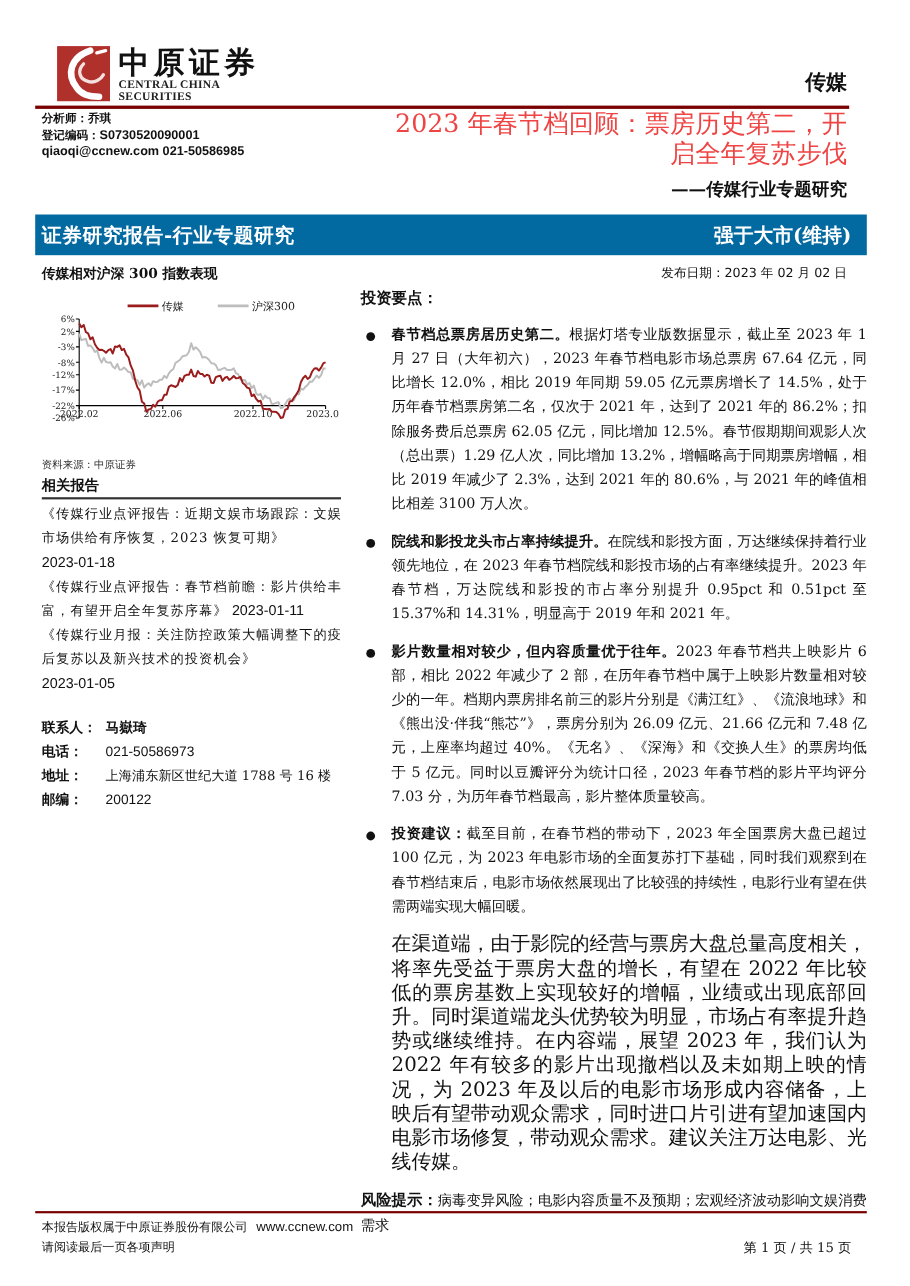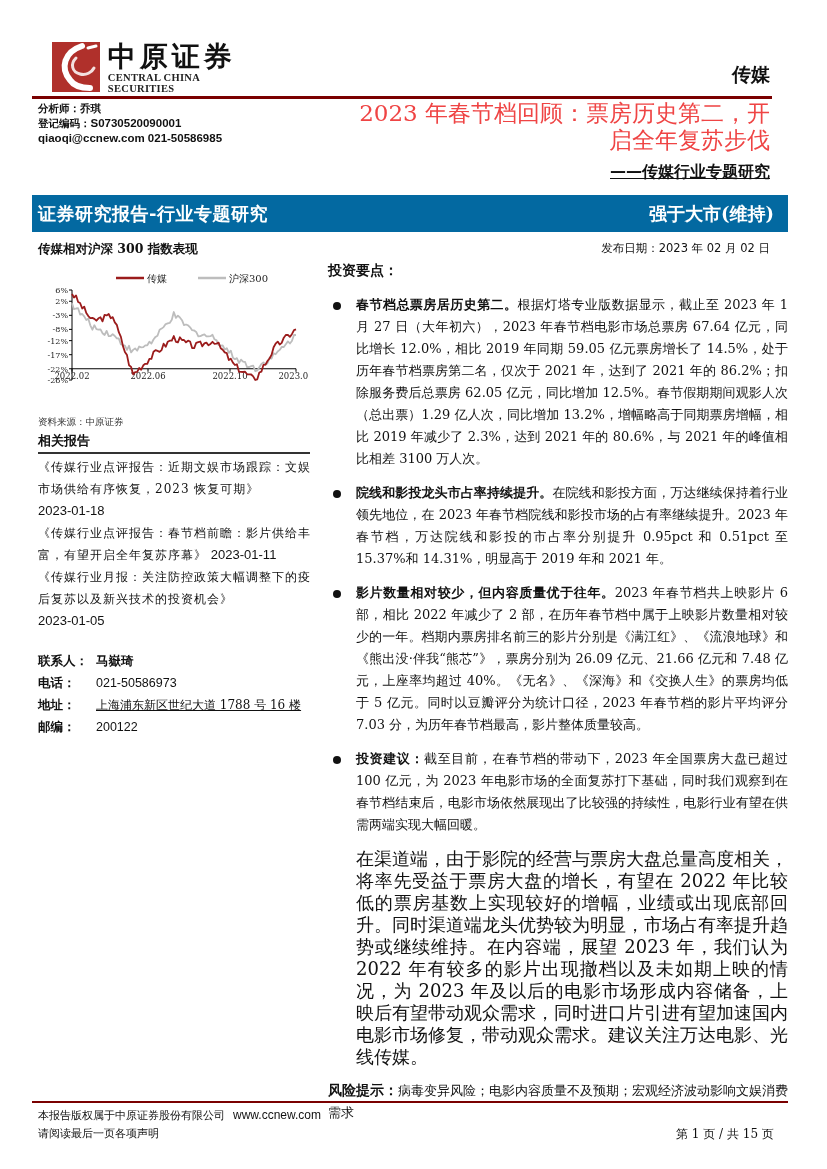--- a/index.html
+++ b/index.html
@@ -17,21 +17,21 @@
   .logo-en { font-family: "Liberation Serif", serif; font-size: 10.5px; font-weight: bold; color: #222; letter-spacing: 0.3px; }
 
   .sector-tag { right: 57px; top: 62px; font-size: 19px; font-weight: bold; color: #111; }
 
   .rule-top { left: 32px; top: 96px; width: 740px; height: 3px; background: #7a0000; }
 
   .analyst { left: 38px; top: 101px; font-size: 11.5px; line-height: 15px; font-family: "Liberation Sans", sans-serif; font-weight: bold; }
   .analyst .lbl { font-family: "DejaVu Sans", sans-serif; font-weight: bold; font-size: 10.5px; }
 
   .title { right: 57px; top: 100px; width: 470px; text-align: right; font-size: 23px; font-weight: normal; line-height: 27px; color: #ef4444; }
-  .subtitle { right: 57px; top: 162px; font-size: 16px; font-weight: bold; color: #111; text-decoration: underline; }
+  .subtitle { right: 57px; top: 162px; font-size: 16px; font-weight: bold; color: #111; }
 
   .banner { left: 32px; top: 195px; width: 756px; height: 37px; background: #0369a1; color: #fff; display: flex; justify-content: space-between; align-items: center; padding: 0 14px 0 6px; }
   .banner-left { font-size: 18px; font-weight: bold; letter-spacing: 0.5px; }
   .banner-right { font-size: 18px; font-weight: bold; }
 
   .chart-title { left: 38px; top: 241px; font-size: 12.5px; font-weight: bold; }
   .pub-date { right: 57px; top: 241px; font-size: 11.5px; font-family: "DejaVu Sans", sans-serif; }
 
   
   .chart { left: 38px; top: 262px; width: 270px; height: 130px; }
@@ -42,21 +42,21 @@
   .related-rule { left: 38px; top: 452px; width: 272px; height: 2px; background: #333; }
   .related { left: 38px; top: 456px; width: 274px; font-size: 12px; line-height: 22px; }
   .related .item { display: block; }
   .related .date { font-family: "Liberation Sans", sans-serif; font-size: 13px; }
   .related .rtitle { letter-spacing: 1px; }
 
   .contact { left: 38px; top: 650px; font-size: 12.5px; line-height: 22px; }
   .contact .row { display: flex; }
   .contact .k { width: 58px; font-weight: bold; }
   .contact .v { font-family: "Liberation Sans", sans-serif; }
-  .contact .v.cn { font-family: "DejaVu Serif", serif; font-size: 12px; text-decoration: underline; }
+  .contact .v.cn { font-family: "DejaVu Serif", serif; font-size: 12px; }
 
   
   .main { left: 328px; top: 262px; width: 460px; }
   .main-heading { font-size: 14px; font-weight: bold; margin-bottom: 14px; }
   .bullet { position: relative; padding-left: 28px; font-size: 13px; line-height: 22px; margin-bottom: 12px; text-align: justify; }
   .bullet .dot { position: absolute; left: 5px; top: 8px; width: 8px; height: 8px; border-radius: 50%; background: #111; }
   .bullet .lead { font-weight: bold; }
   .bullet .body { font-family: "DejaVu Serif", serif; }
   .para { padding-left: 28px; font-size: 18px; line-height: 22px; margin-bottom: 12px; text-align: justify; }
   .risk { font-size: 13px; line-height: 22px; margin-top: 2px; font-family: Liberation Serif, serif; }

